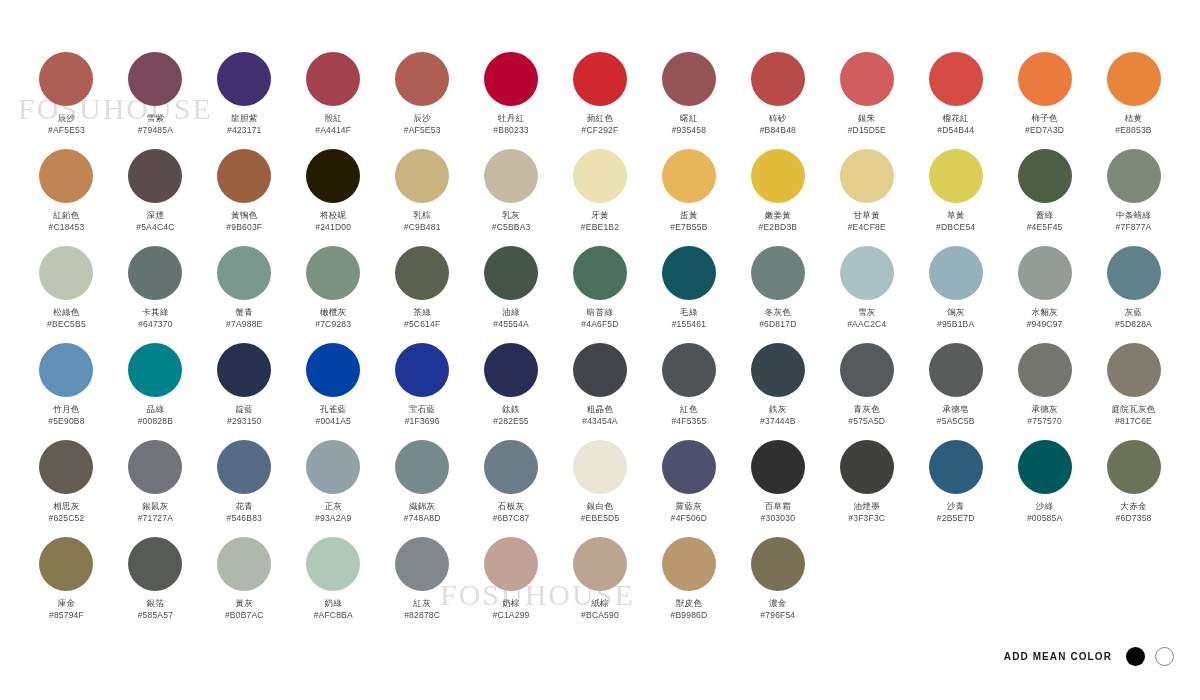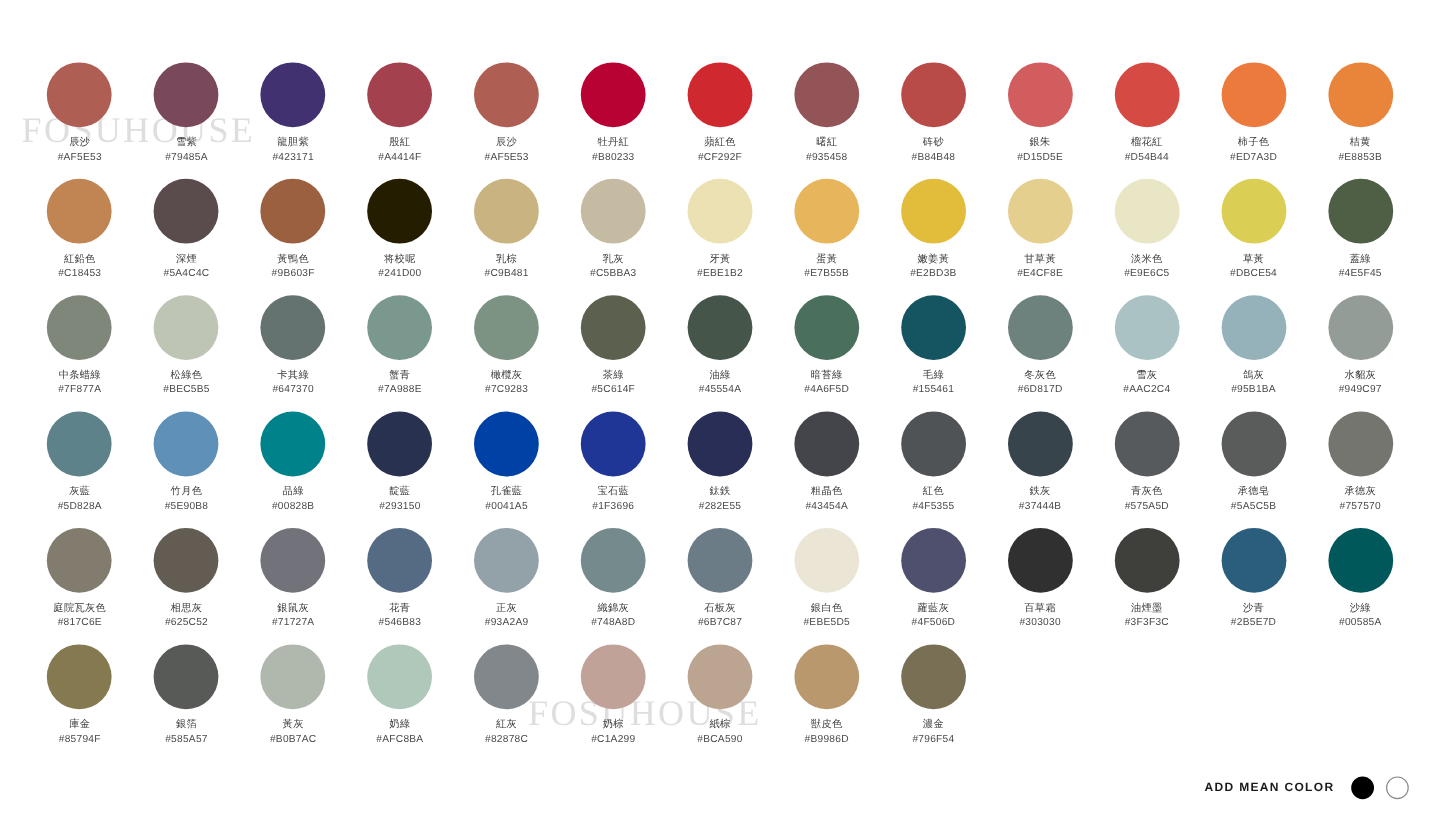--- a/index.html
+++ b/index.html
@@ -214,25 +214,20 @@
         <span class="dot" style="background: rgb(226, 189, 59);"></span>
         <div class="cname">嫩姜黃</div>
         <div class="chex">#E2BD3B</div>
       </div>
       <div class="cell">
         <span class="dot" style="background: rgb(228, 207, 142);"></span>
         <div class="cname">甘草黃</div>
         <div class="chex">#E4CF8E</div>
       </div>
       <div class="cell">
-        <span class="dot" style="background: rgb(233, 230, 197);"></span>
-        <div class="cname">淡米色</div>
-        <div class="chex">#E9E6C5</div>
-      </div>
-      <div class="cell">
         <span class="dot" style="background: rgb(219, 206, 84);"></span>
         <div class="cname">草黃</div>
         <div class="chex">#DBCE54</div>
       </div>
       <div class="cell">
         <span class="dot" style="background: rgb(78, 95, 69);"></span>
         <div class="cname">蓋綠</div>
         <div class="chex">#4E5F45</div>
       </div>
       <div class="cell">
@@ -422,20 +417,25 @@
       </div>
       <div class="cell">
         <span class="dot" style="background: rgb(43, 94, 125);"></span>
         <div class="cname">沙青</div>
         <div class="chex">#2B5E7D</div>
       </div>
       <div class="cell">
         <span class="dot" style="background: rgb(0, 88, 90);"></span>
         <div class="cname">沙綠</div>
         <div class="chex">#00585A</div>
+      </div>
+      <div class="cell">
+        <span class="dot" style="background: rgb(109, 115, 88);"></span>
+        <div class="cname">大赤金</div>
+        <div class="chex">#6D7358</div>
       </div>
       <div class="cell">
         <span class="dot" style="background: rgb(133, 121, 79);"></span>
         <div class="cname">庫金</div>
         <div class="chex">#85794F</div>
       </div>
       <div class="cell">
         <span class="dot" style="background: rgb(88, 90, 87);"></span>
         <div class="cname">銀箔</div>
         <div class="chex">#585A57</div>

